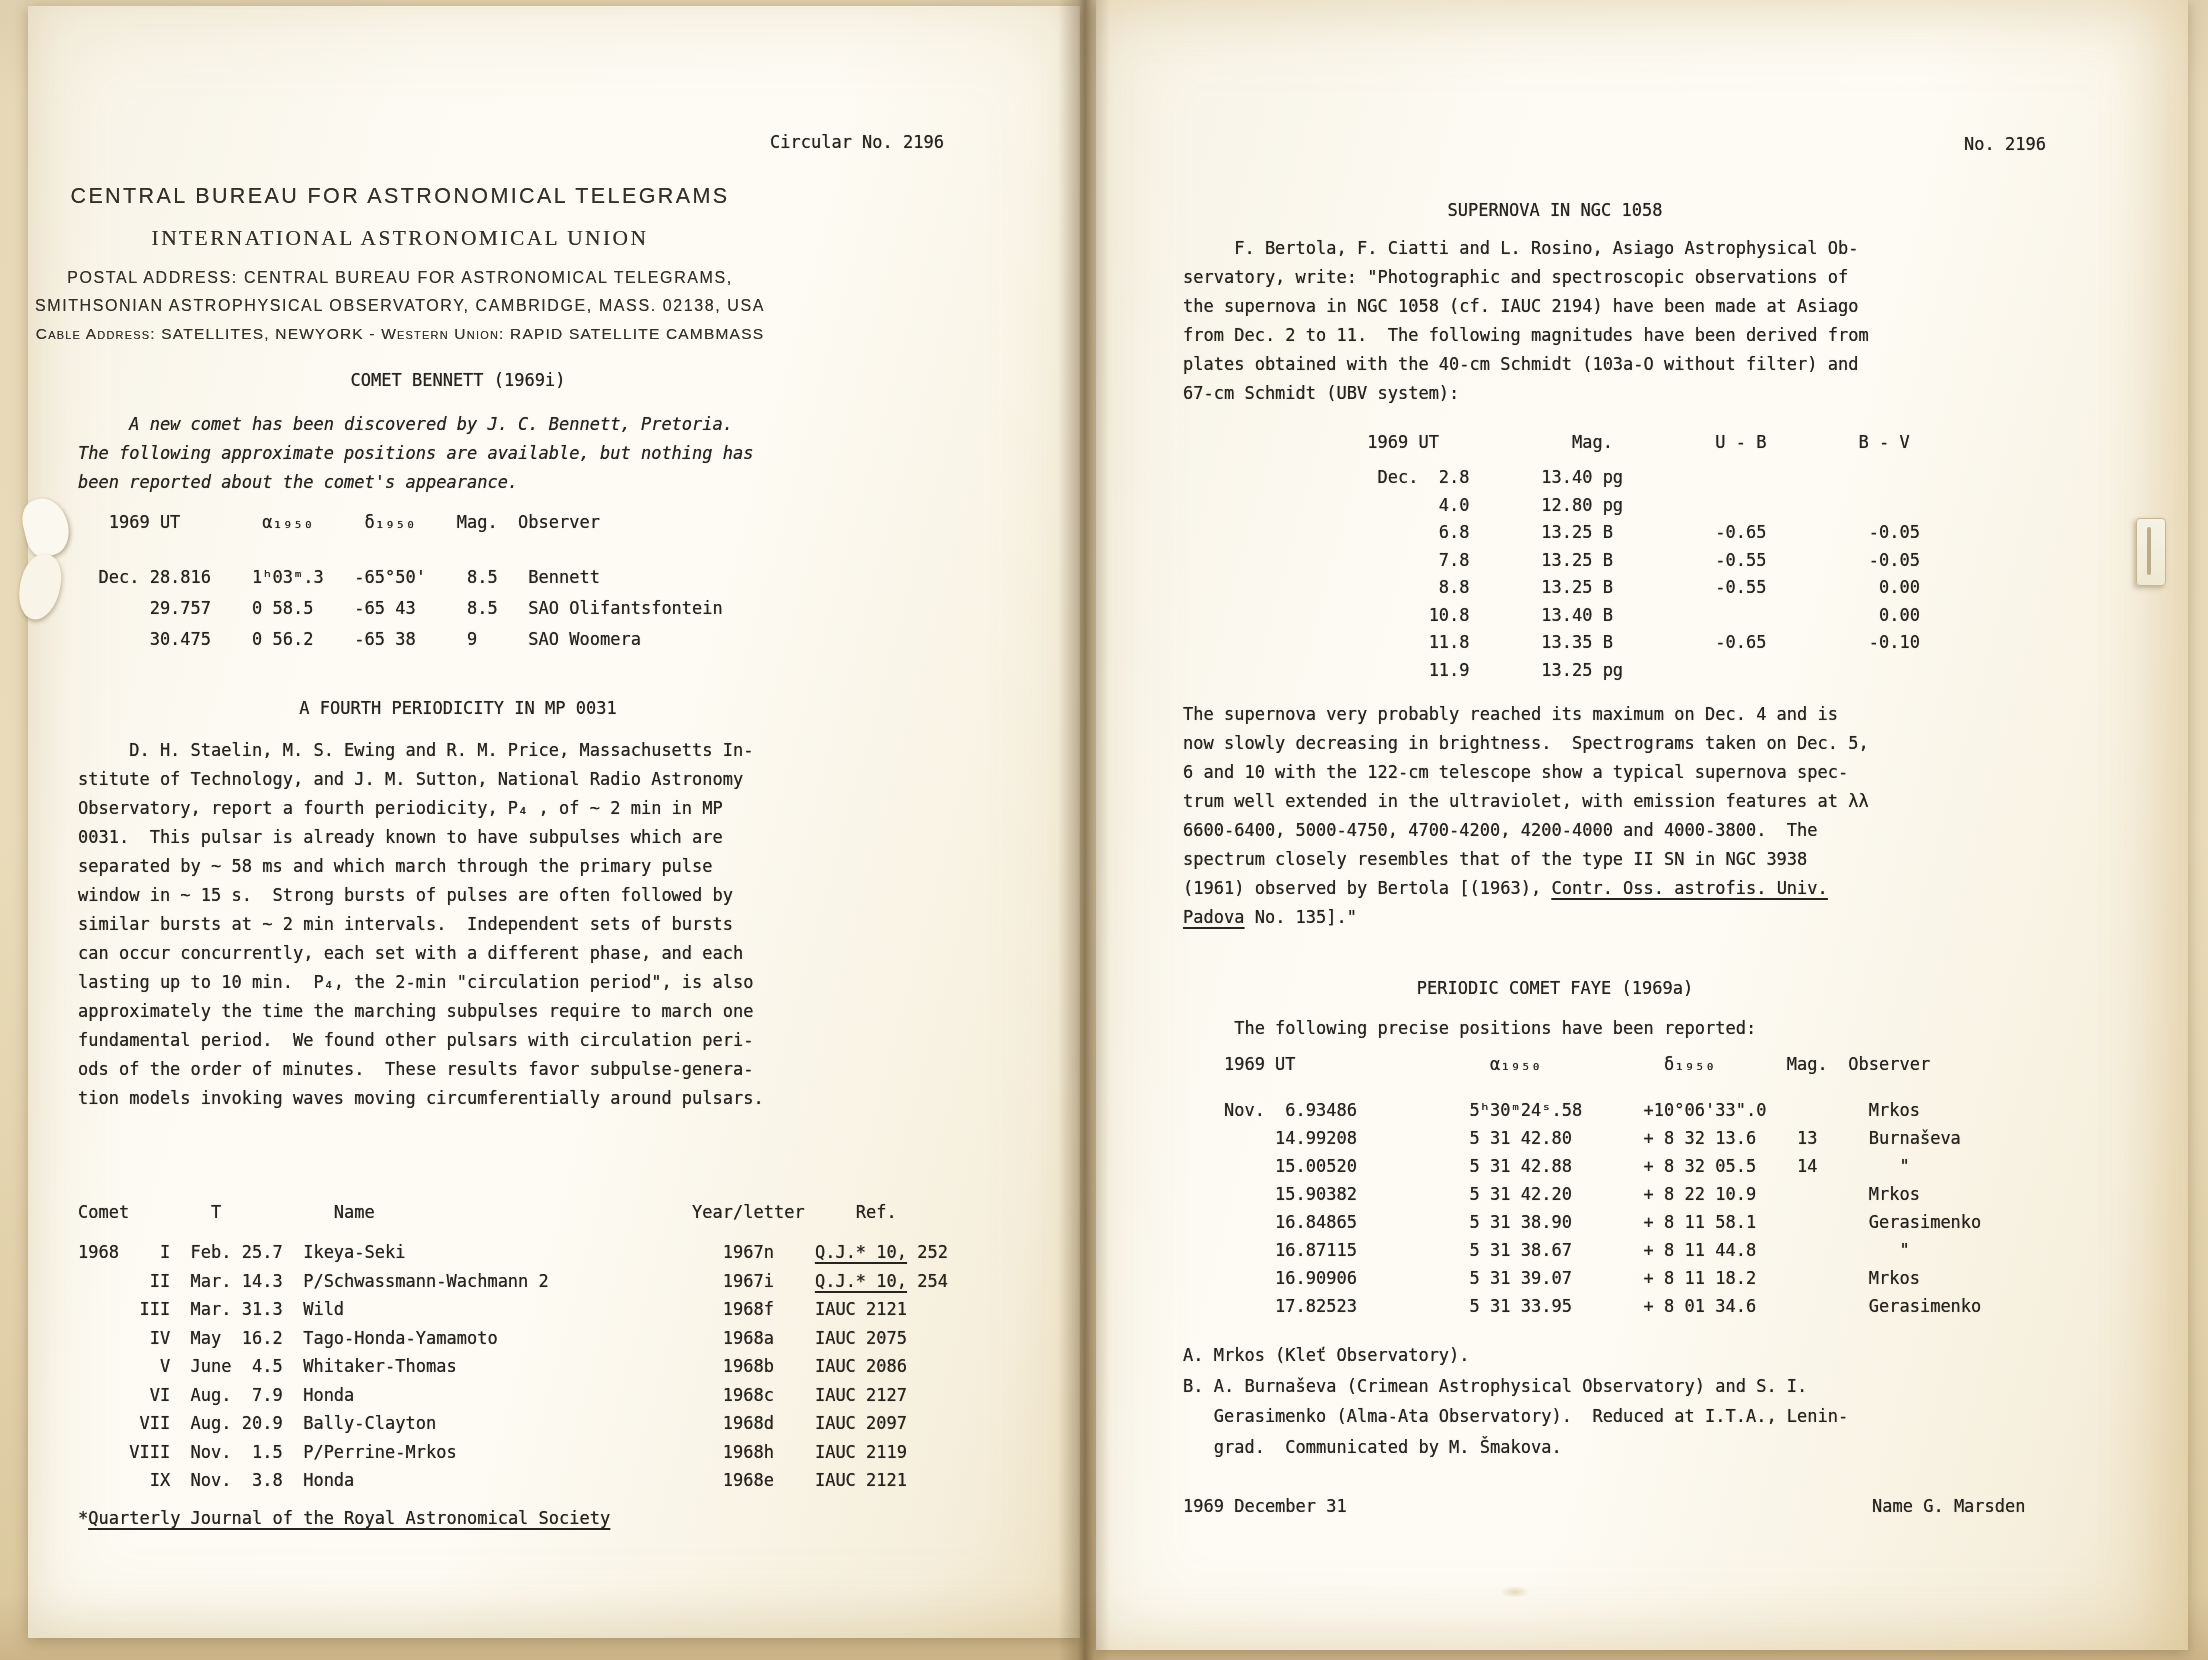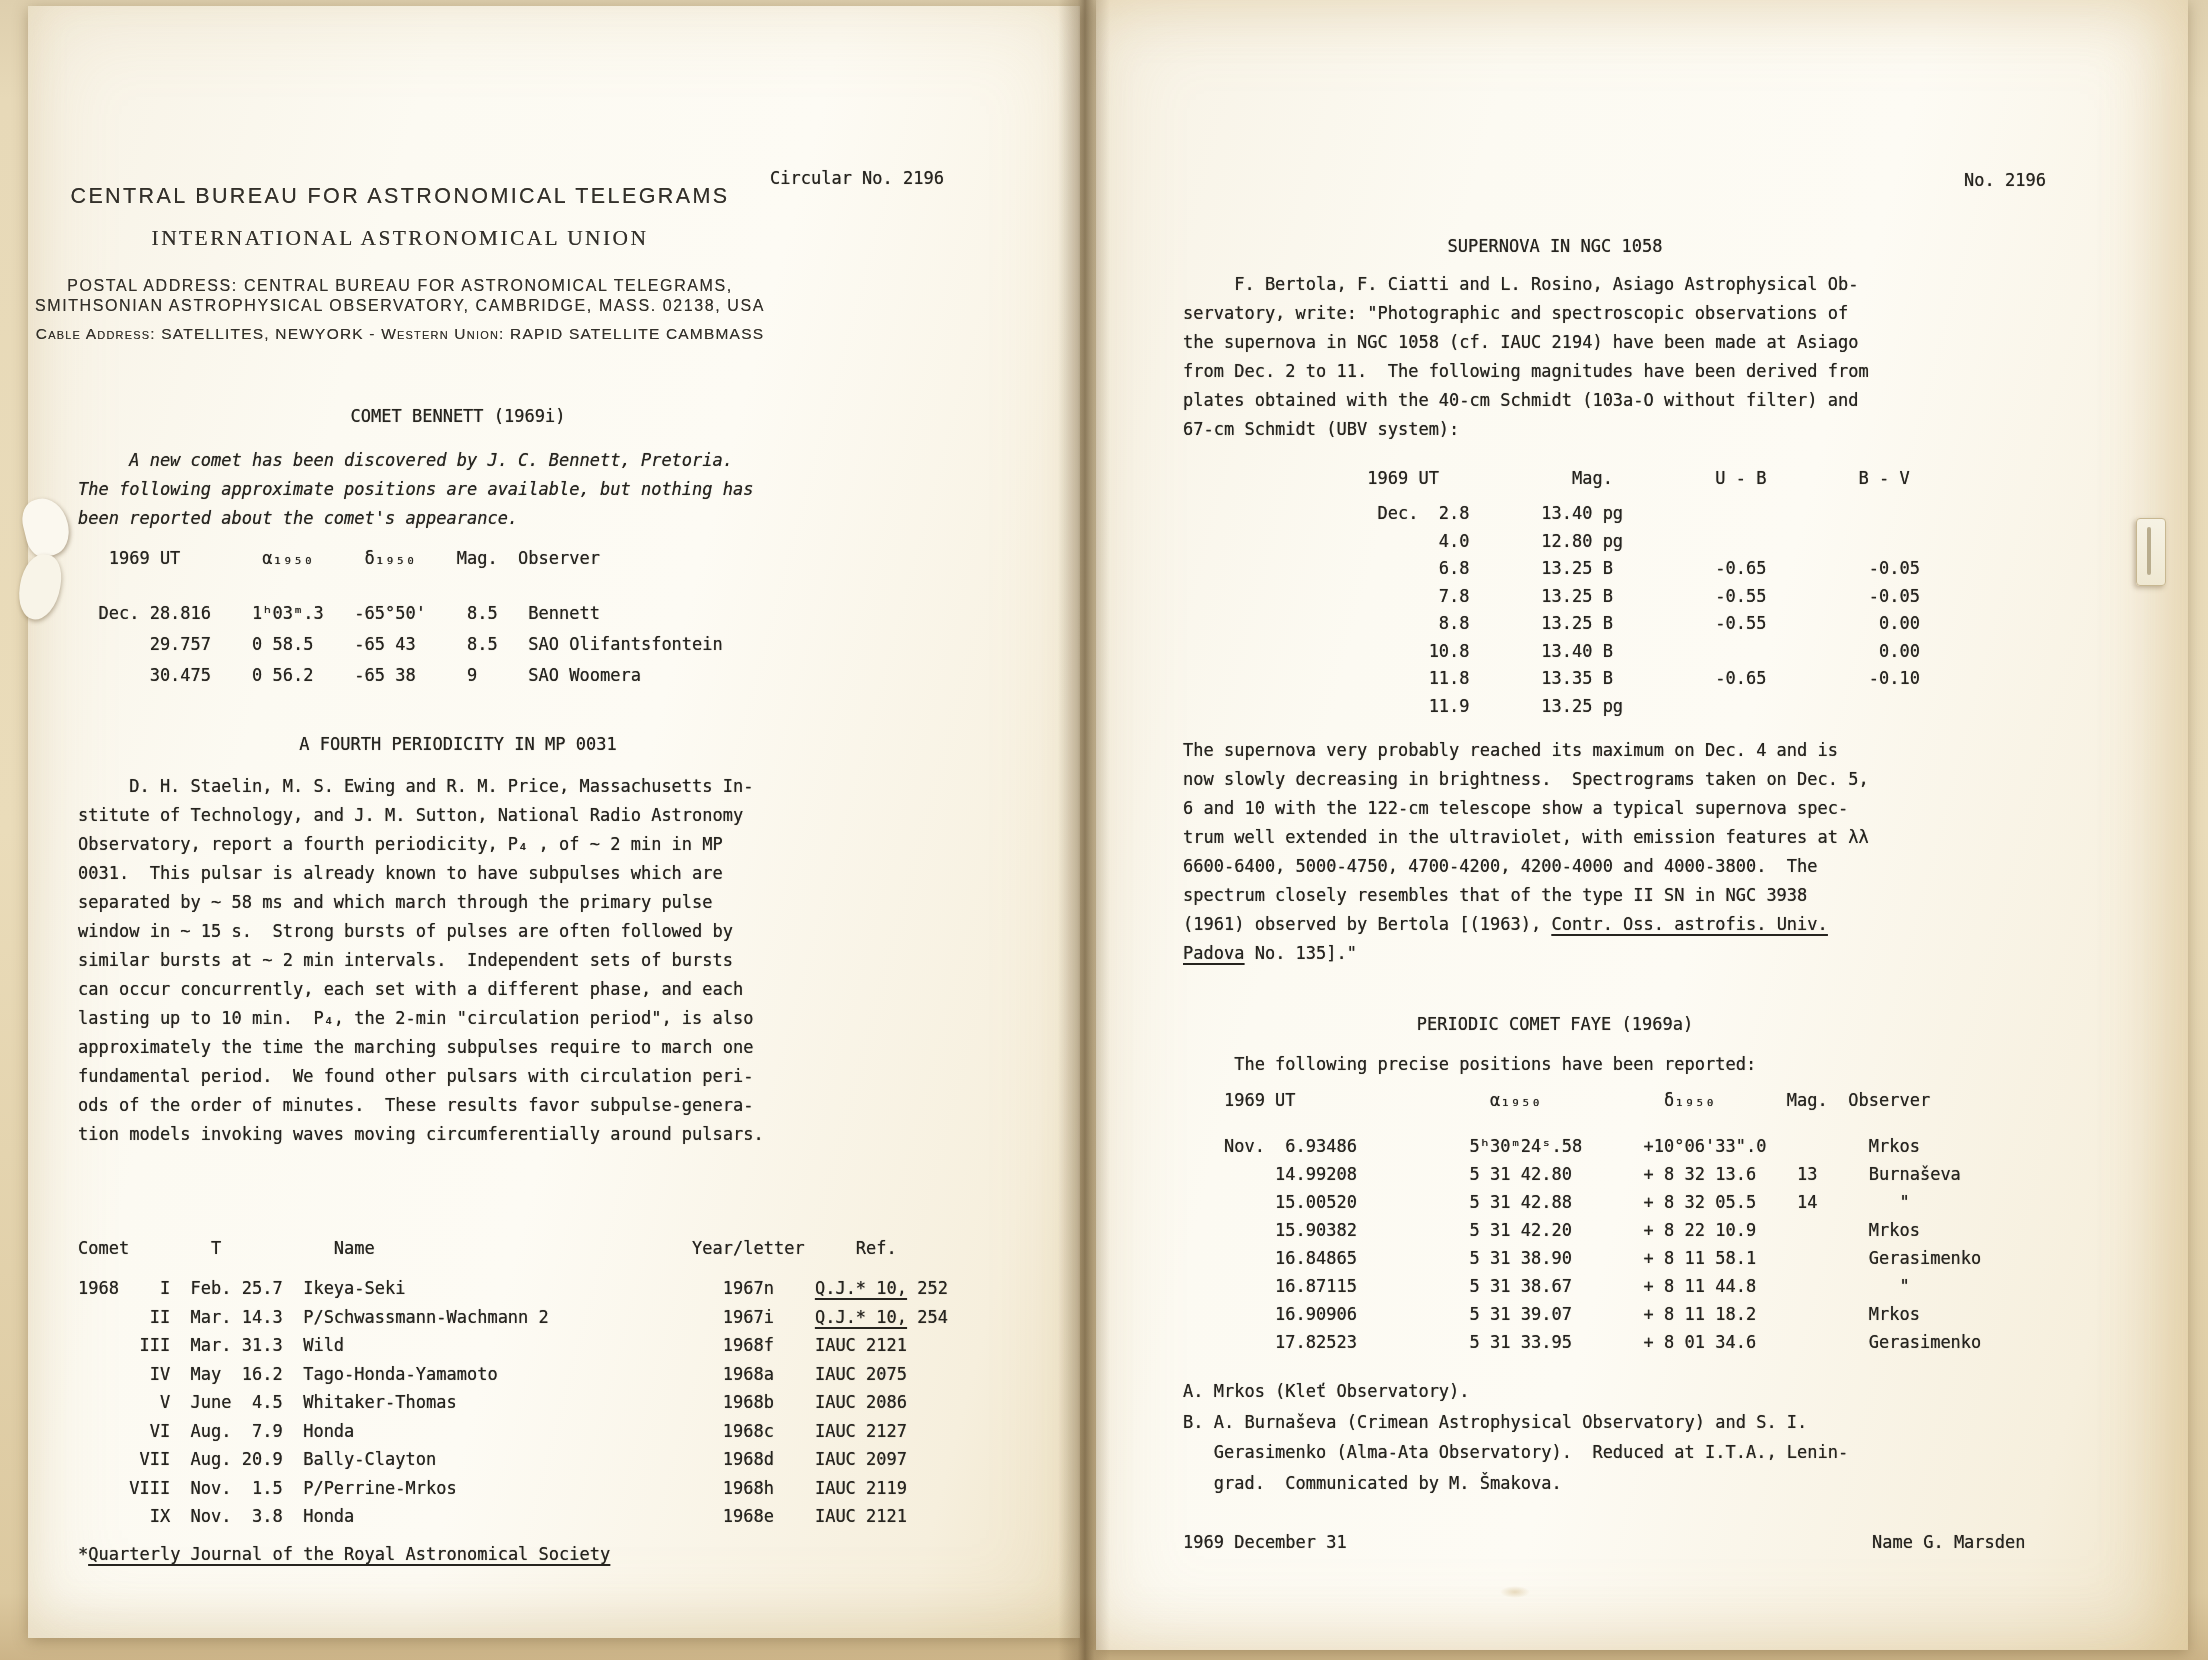--- a/index.html
+++ b/index.html
@@ -31,34 +31,33 @@
     pointer-events:none;
   }
   .mono{
     position:absolute;
     white-space:pre;
     font-family:"DejaVu Sans Mono", monospace;
     font-size:17px;
     line-height:29px;
     color:#26241f;
     text-shadow:0 0 0.7px rgba(38,36,31,0.75);
-    margin-top:36px;
   }
   .centered{text-align:center;}
   .ul{text-decoration:underline;text-underline-offset:4px;text-decoration-thickness:1.5px;}
   .sans{
     position:absolute;
     font-family:"Liberation Sans", sans-serif;
     color:#33302a;
     text-align:center;
     text-shadow:0 0 0.6px rgba(51,48,42,0.65);
   }
   .m1{left:0;top:178px;width:744px;font-size:21.5px;letter-spacing:2.4px;}
   .m2{left:0;top:220px;width:744px;font-size:21.5px;letter-spacing:2.4px;font-family:Liberation Serif, serif;}
-  .m3{left:0;top:263px;width:744px;font-size:16px;letter-spacing:1.6px;margin-top:8px;}
+  .m3{left:0;top:263px;width:744px;font-size:16px;letter-spacing:1.6px;}
   .m4{left:0;top:291px;width:744px;font-size:16px;letter-spacing:1.6px;}
   .m5{left:0;top:319px;width:744px;font-size:15.5px;letter-spacing:1.2px;font-variant:small-caps;}
   
   .lp-circ{left:742px;top:122px;}
   .lp-title-bennett{left:50px;top:360px;width:760px;}
   .lp-para-bennett{left:50px;top:404px;font-style:italic;}
   .lp-btable-head{left:50px;top:502px;}
   .lp-btable-rows{left:50px;top:556px;line-height:31px;}
   .lp-title-mp{left:50px;top:688px;width:760px;}
   .lp-para-mp{left:50px;top:730px;}

